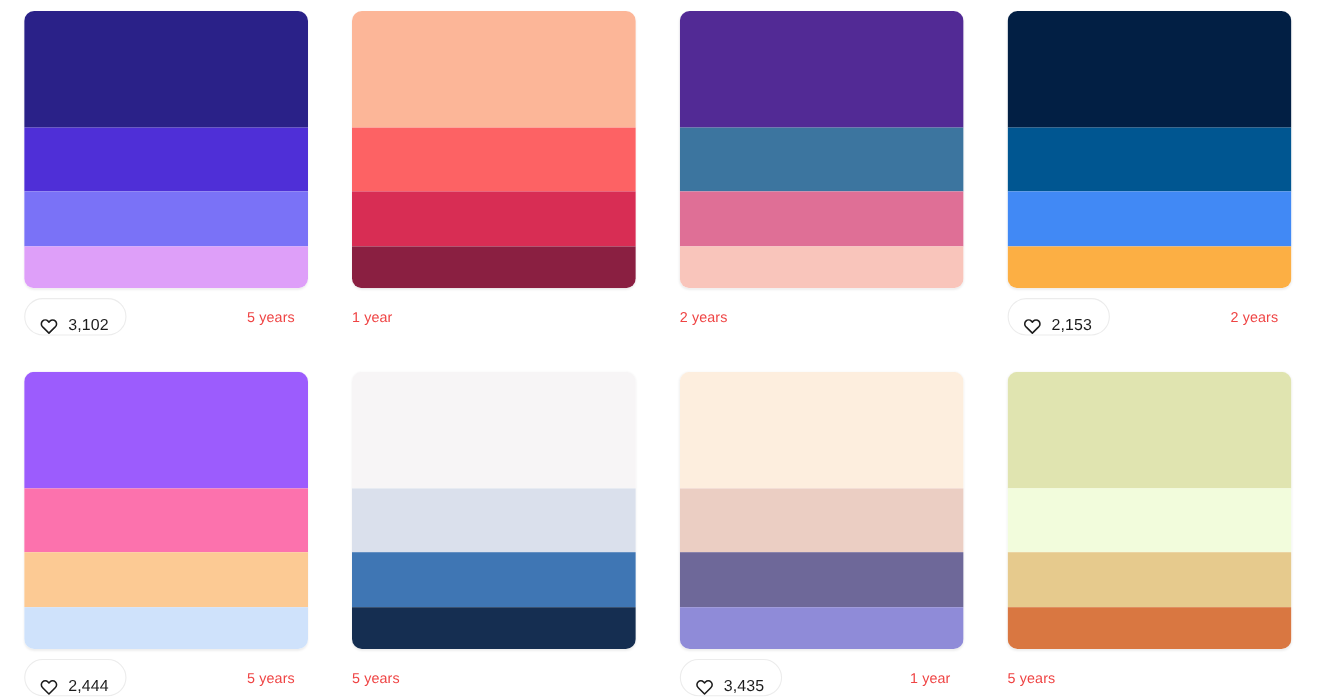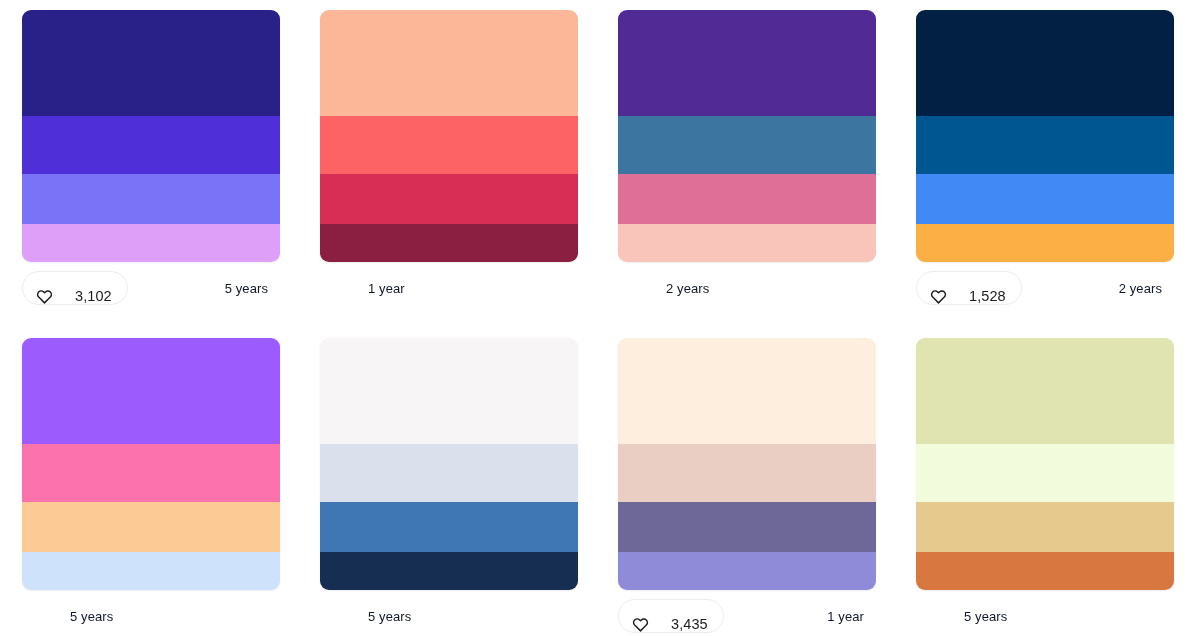--- a/index.html
+++ b/index.html
@@ -53,21 +53,21 @@
     height: 52px;
     display: flex;
     align-items: center;
     justify-content: space-between;
     padding: 0 4px 0 0;
   }
 
   .like-pill {
     display: inline-flex;
     align-items: center;
-    gap: 22px;
+    gap: 9px;
     height: 34px;
     padding: 16px 15px 0 13px;
     border: 1px solid #ececec;
     border-radius: 18px;
     background: #ffffff;
     cursor: pointer;
   }
 
   .heart-icon {
     width: 17px;
@@ -80,25 +80,24 @@
   .like-count {
     font-size: 14.5px;
     color: #1c1c1c;
     letter-spacing: 0.1px;
     line-height: 1;
     white-space: nowrap;
   }
 
   .age-label {
     font-size: 13px;
-    color: #0f172a;
+    color: #ef4444;
     letter-spacing: 0.1px;
     white-space: nowrap;
     padding-right: 8px;
-    margin-left: 48px;
   }
 </style>
 </head>
 <body>
 
 <div id="grid">
     <div class="palette-card">
       <div class="swatch-stack">
         <div class="swatch b0" style="background: rgb(42, 33, 136);"></div>
         <div class="swatch b1" style="background: rgb(79, 47, 215);"></div>
@@ -146,33 +145,41 @@
         <div class="swatch b2" style="background: rgb(65, 137, 245);"></div>
         <div class="swatch b3" style="background: rgb(252, 175, 68);"></div>
       </div>
       <div class="card-footer">
         <div class="like-pill">
           <span class="heart-icon">
             <svg viewBox="0 0 24 24" width="17" height="17" fill="none" stroke="#1c1c1c" stroke-width="2" stroke-linecap="round" stroke-linejoin="round">
               <path d="M20.3 5.6a5 5 0 0 0-7.1 0L12 6.8l-1.2-1.2a5 5 0 1 0-7.1 7.1l1.2 1.2L12 21l7.1-7.1 1.2-1.2a5 5 0 0 0 0-7.1z"></path>
             </svg>
           </span>
-          <span class="like-count">1,528</span>
+          <span class="like-count">2,153</span>
         </div>
         <span class="age-label">2 years</span>
       </div>
     </div>
     <div class="palette-card">
       <div class="swatch-stack">
         <div class="swatch b0" style="background: rgb(156, 92, 253);"></div>
         <div class="swatch b1" style="background: rgb(252, 114, 173);"></div>
         <div class="swatch b2" style="background: rgb(252, 202, 148);"></div>
         <div class="swatch b3" style="background: rgb(207, 226, 251);"></div>
       </div>
       <div class="card-footer">
+        <div class="like-pill">
+          <span class="heart-icon">
+            <svg viewBox="0 0 24 24" width="17" height="17" fill="none" stroke="#1c1c1c" stroke-width="2" stroke-linecap="round" stroke-linejoin="round">
+              <path d="M20.3 5.6a5 5 0 0 0-7.1 0L12 6.8l-1.2-1.2a5 5 0 1 0-7.1 7.1l1.2 1.2L12 21l7.1-7.1 1.2-1.2a5 5 0 0 0 0-7.1z"></path>
+            </svg>
+          </span>
+          <span class="like-count">2,444</span>
+        </div>
         <span class="age-label">5 years</span>
       </div>
     </div>
     <div class="palette-card">
       <div class="swatch-stack">
         <div class="swatch b0" style="background: rgb(247, 245, 246);"></div>
         <div class="swatch b1" style="background: rgb(218, 224, 236);"></div>
         <div class="swatch b2" style="background: rgb(63, 118, 180);"></div>
         <div class="swatch b3" style="background: rgb(21, 46, 81);"></div>
       </div>

